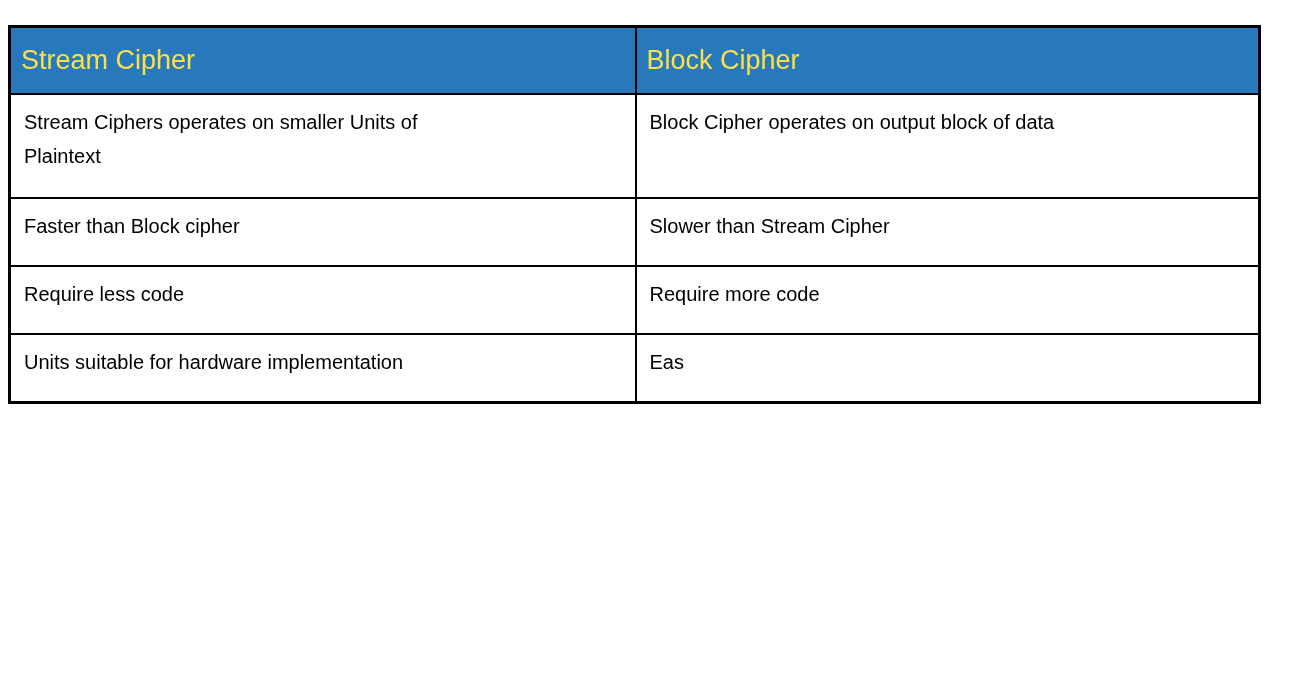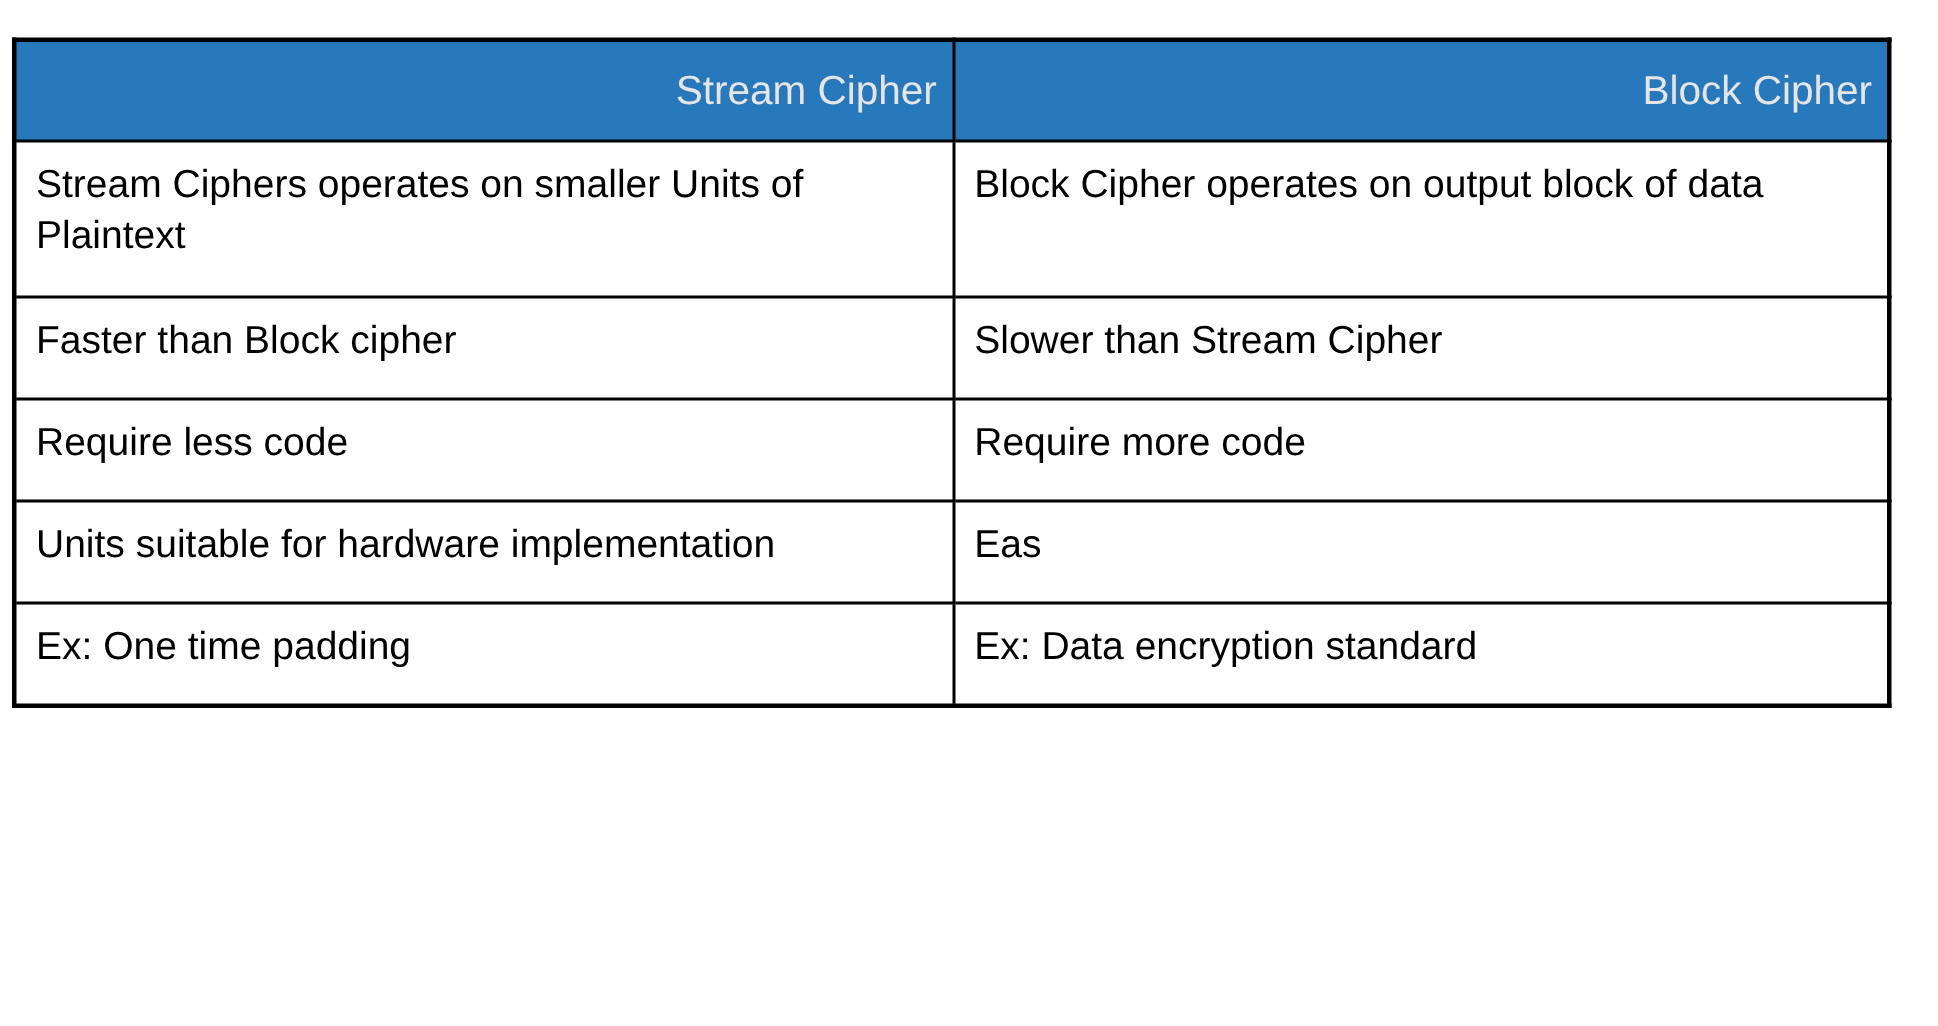--- a/index.html
+++ b/index.html
@@ -41,34 +41,34 @@
   .comparison-table td {
     border: 2px solid #000000;
     vertical-align: top;
     padding: 0;
   }
 
   
   .header-row th {
     height: 65px;
     background: #2878bc;
-    color: #e5e5e5;
+    color: #fde047;
     font-size: 27px;
     font-weight: normal;
     line-height: 1.2;
-    text-align: right;
+    text-align: left;
     vertical-align: middle;
     padding: 0 10px;
     border-color: #000000;
   }
 
   
   .comparison-table tbody td {
     color: #000000;
-    font-size: 26px;
+    font-size: 20px;
     line-height: 34px;
     padding: 10px 12px 10px 13px;
     text-align: left;
   }
 
   .comparison-table tbody tr.r0 td { height: 82px; }
   .comparison-table tbody tr.r1 td { height: 46px; }
   .comparison-table tbody tr.r2 td { height: 115px; }
   .comparison-table tbody tr.r3 td { height: 46px; margin-top: 12px; }
   .comparison-table tbody tr.r4 td { height: 46px; }
@@ -131,26 +131,18 @@
 
       <tr class="r4">
         <td>
           <span class="cell-text">Units suitable for hardware implementation</span>
         </td>
         <td>
           <span class="cell-text">Eas</span>
         </td>
       </tr>
 
-      <tr class="r5">
-        <td>
-          <span class="cell-text">Ex: One time padding</span>
-        </td>
-        <td>
-          <span class="cell-text">Ex: Data encryption standard</span>
-        </td>
-      </tr>
 
 
     </tbody>
   </table>
 
 </div>
 
 </body></html>

